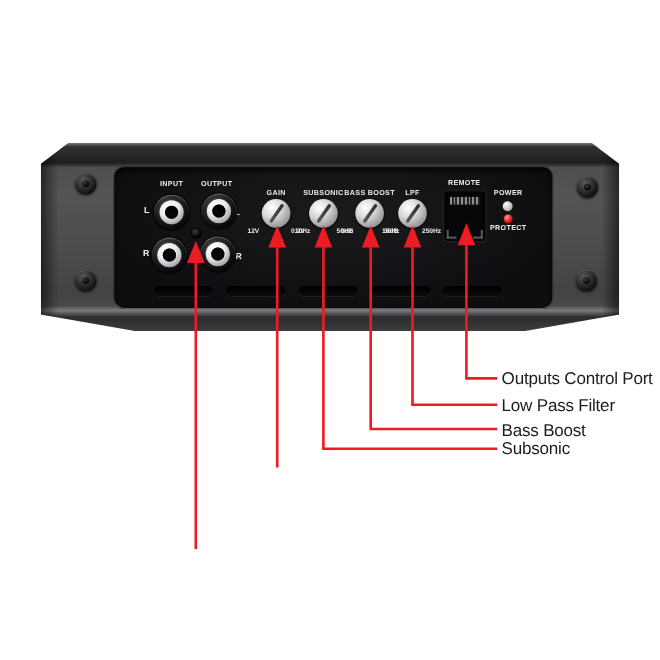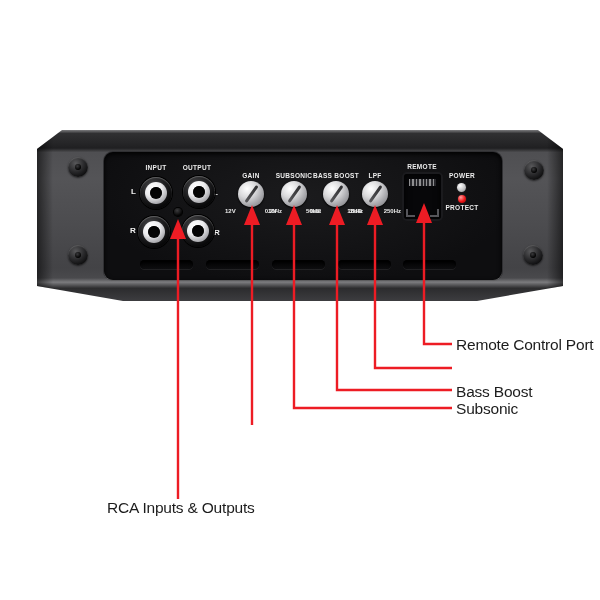--- a/index.html
+++ b/index.html
@@ -191,18 +191,18 @@
     <g fill="#ed1c24">
       <polygon points="170,239 178,219 186,239"></polygon>
       <polygon points="244,225 252,205 260,225"></polygon>
       <polygon points="286,225 294,205 302,225"></polygon>
       <polygon points="329,225 337,205 345,225"></polygon>
       <polygon points="367,225 375,205 383,225"></polygon>
       <polygon points="416,223 424,203 432,223"></polygon>
     </g>
   </svg>
 
-  <div class="callout-label" style="left:456px;top:336px">Remote Control Port</div>
+  <div class="callout-label" style="left:456px;top:336px">Outputs Control Port</div>
+  <div class="callout-label" style="left:456px;top:361px">Low Pass Filter</div>
   <div class="callout-label" style="left:456px;top:383px">Bass Boost</div>
   <div class="callout-label" style="left:456px;top:400px">Subsonic</div>
-  <div class="callout-label" style="left:107px;top:499px">RCA Inputs &amp; Outputs</div>
 
 </div>
 
 </body></html>

